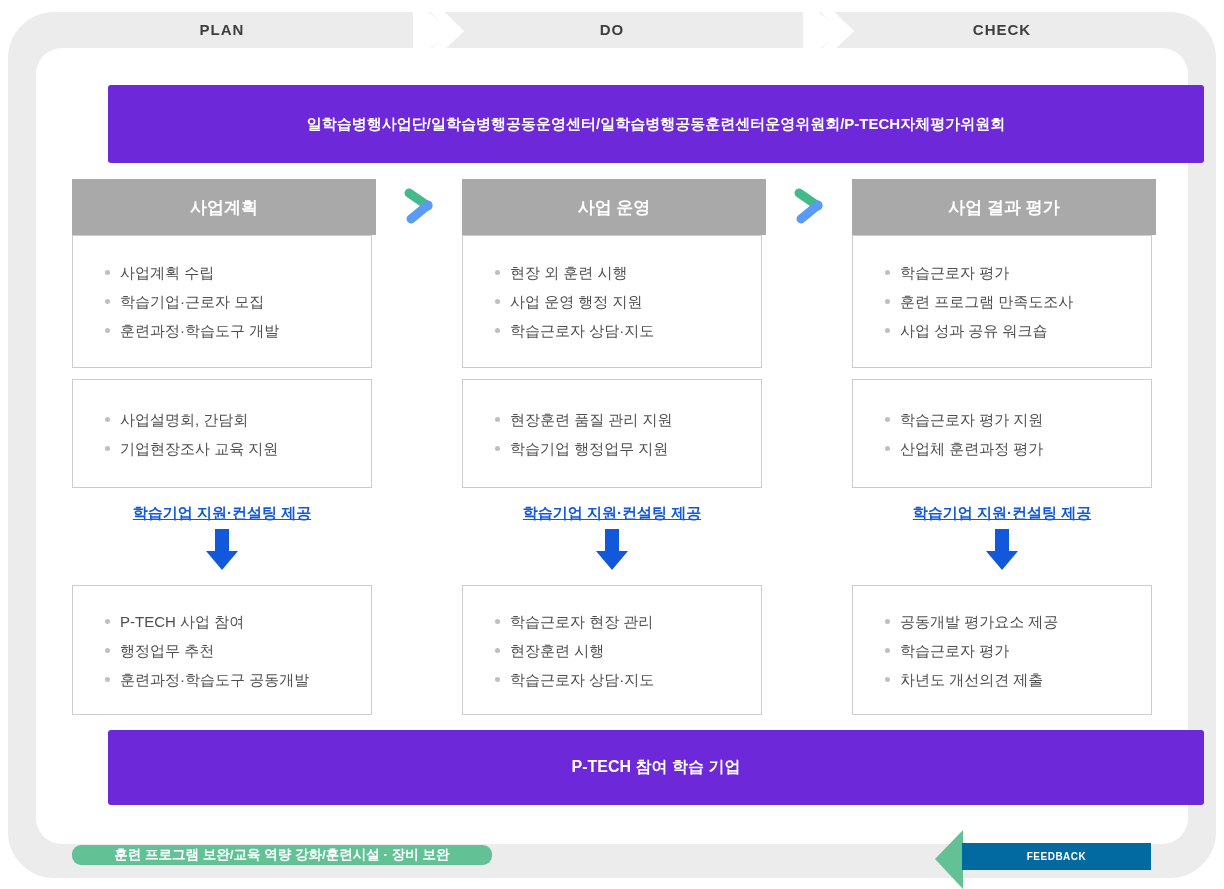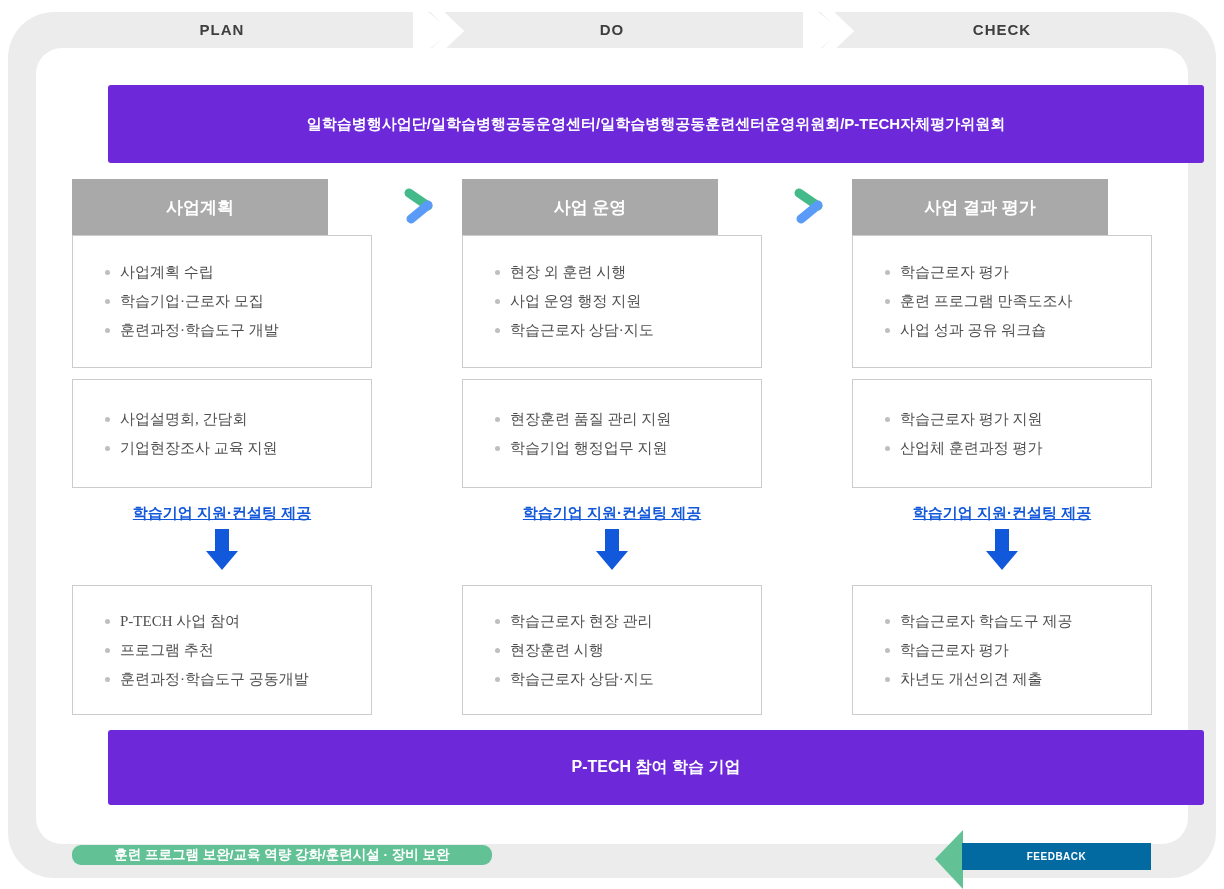--- a/index.html
+++ b/index.html
@@ -23,29 +23,29 @@
 
   
   .banner { position:absolute; left:72px; width:1096px; background:#6d28d9; color:#ffffff;
             font-weight:bold; text-align:center; display:flex; align-items:center;
             justify-content:center; border-radius:3px; z-index:3;margin-left:36px; }
   .banner-top { top:85px; height:78px; font-size:15px; }
   .banner-bottom { top:730px; height:75px; font-size:16px; }
 
   
   .col { position:absolute; top:179px; width:300px; height:536px; z-index:3; }
-  .col-header { position:absolute; left:0; top:0; width:256px; height:56px; background:#a9a9a9;
+  .col-header { position:absolute; left:0; top:0; width:304px; height:56px; background:#a9a9a9;
                 color:#ffffff; font-size:17px; font-weight:bold; display:flex;
                 align-items:center; justify-content:center; }
   .box { position:absolute; left:0; width:300px; background:#ffffff; border:1px solid #cccccc;
          display:flex; align-items:center; }
   .box-1 { top:56px; height:133px; }
   .box-2 { top:200px; height:109px; }
   .box-3 { top:406px; height:130px; }
-  .box ul { list-style:none; padding-left:30px;font-family:Liberation Serif, serif; }
+  .box ul { list-style:none; padding-left:30px; }
   .box li { position:relative; padding-left:17px; font-size:15px; line-height:29px; color:#4e4e4e; }
   .box li::before { content:""; position:absolute; left:2px; top:12px; width:5px; height:5px;
                     border-radius:50%; background:#bfbfbf; }
 
   .support-label { position:absolute; left:0; top:325px; width:300px; text-align:center;
                    font-size:15px; font-weight:bold; color:#1258da;text-decoration:underline; }
   .down-arrow { position:absolute; left:0; top:350px; width:300px; height:42px; }
   .down-arrow .stem { position:absolute; left:143px; top:0; width:14px; height:22px; background:#1258da; }
   .down-arrow .head { position:absolute; left:134px; top:22px; width:0; height:0;
                       border-left:16px solid transparent; border-right:16px solid transparent;
@@ -107,21 +107,21 @@
       </ul>
     </div>
     <div class="support-label">학습기업 지원·컨설팅 제공</div>
     <div class="down-arrow">
       <span class="stem"></span>
       <span class="head"></span>
     </div>
     <div class="box box-3">
       <ul>
         <li>P-TECH 사업 참여</li>
-        <li>프로그램 추천</li>
+        <li>행정업무 추천</li>
         <li>훈련과정·학습도구 공동개발</li>
       </ul>
     </div>
   </div>
 
   <div class="col" style="left:462px">
     <div class="col-header">사업 운영</div>
     <div class="box box-1">
       <ul>
         <li>현장 외 훈련 시행</li>
@@ -164,21 +164,21 @@
         <li>산업체 훈련과정 평가</li>
       </ul>
     </div>
     <div class="support-label">학습기업 지원·컨설팅 제공</div>
     <div class="down-arrow">
       <span class="stem"></span>
       <span class="head"></span>
     </div>
     <div class="box box-3">
       <ul>
-        <li>학습근로자 학습도구 제공</li>
+        <li>공동개발 평가요소 제공</li>
         <li>학습근로자 평가</li>
         <li>차년도 개선의견 제출</li>
       </ul>
     </div>
   </div>
 
   <svg class="step-chevron" style="left:402px; top:186px" width="44" height="40" viewBox="0 0 44 40">
     <path d="M 7 7 L 26 20" stroke="#44ba8a" stroke-width="9" stroke-linecap="round" fill="none"></path>
     <path d="M 26 19 L 9 33" stroke="#5a9bf7" stroke-width="9" stroke-linecap="round" fill="none"></path>
   </svg>

